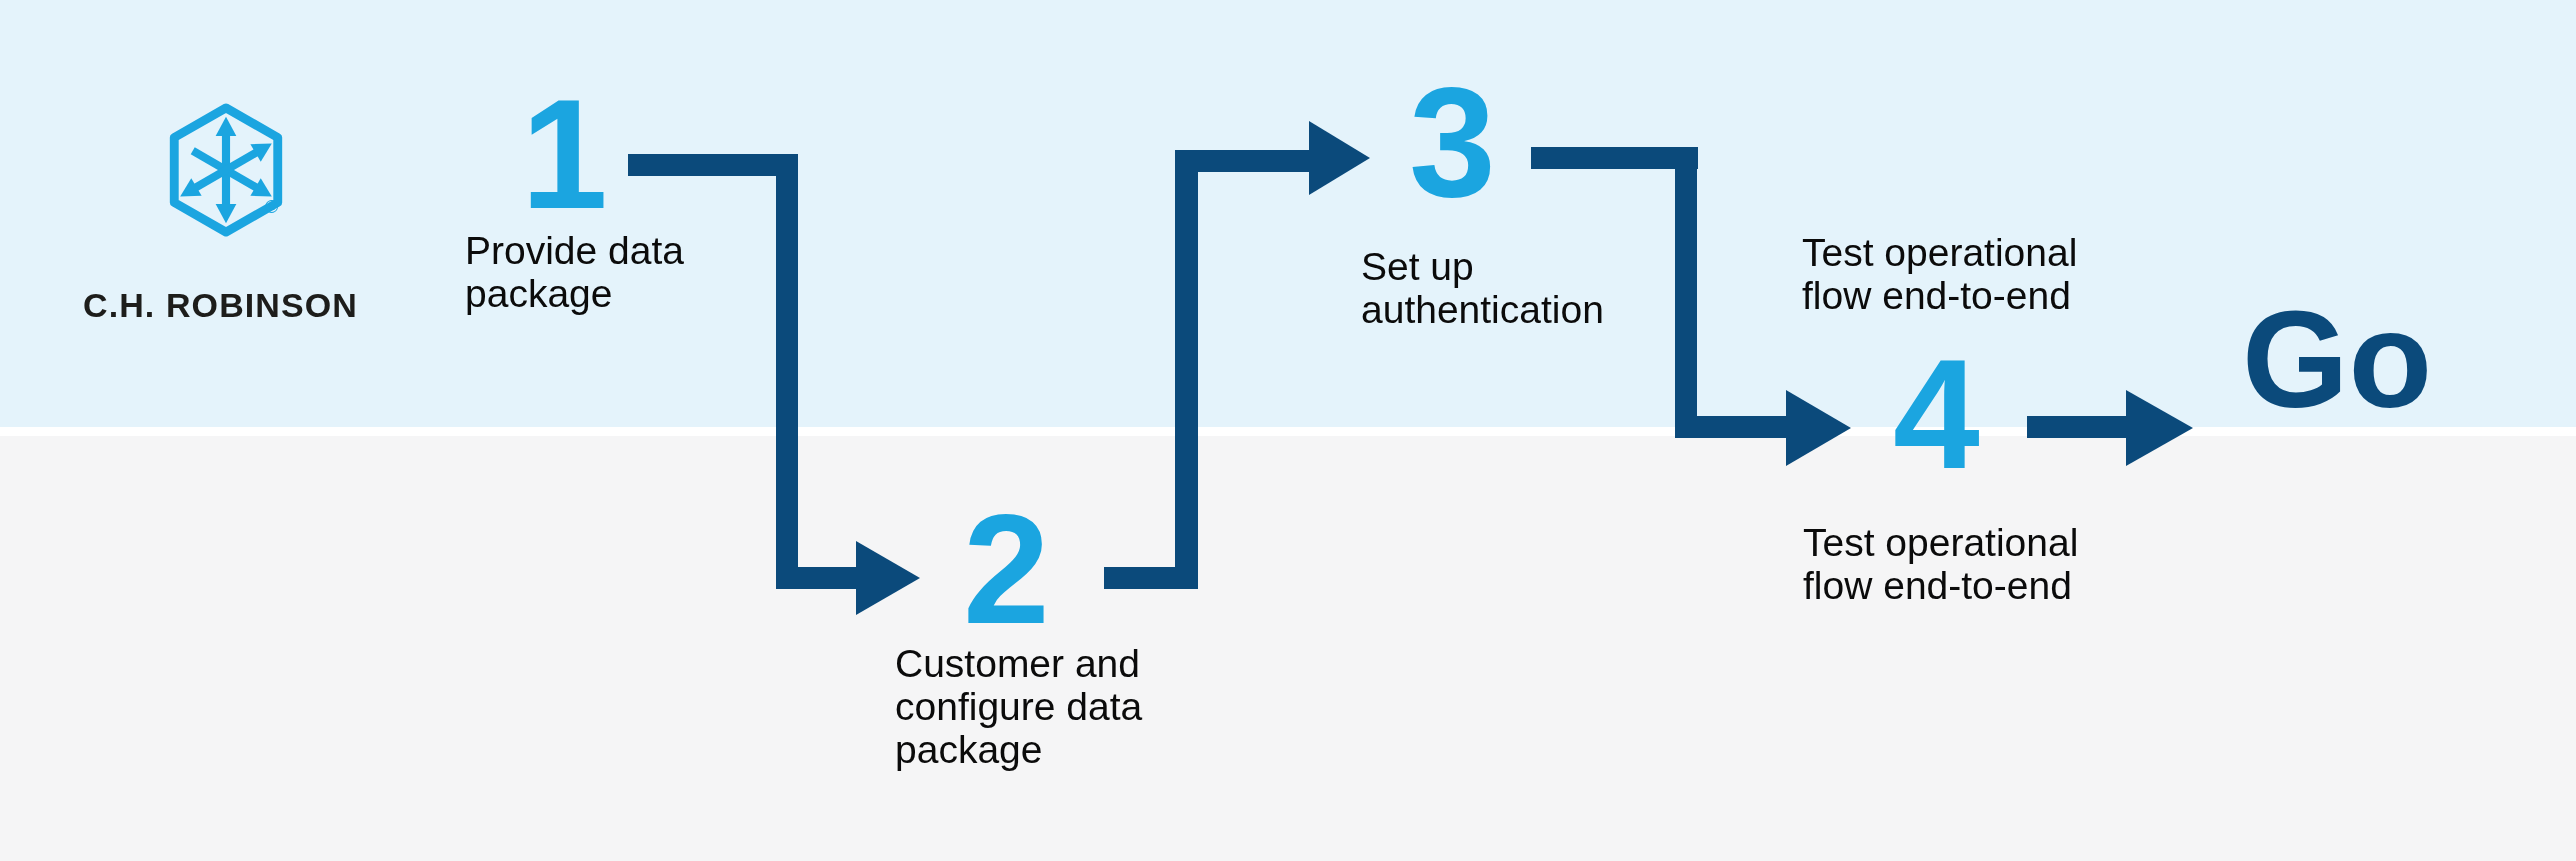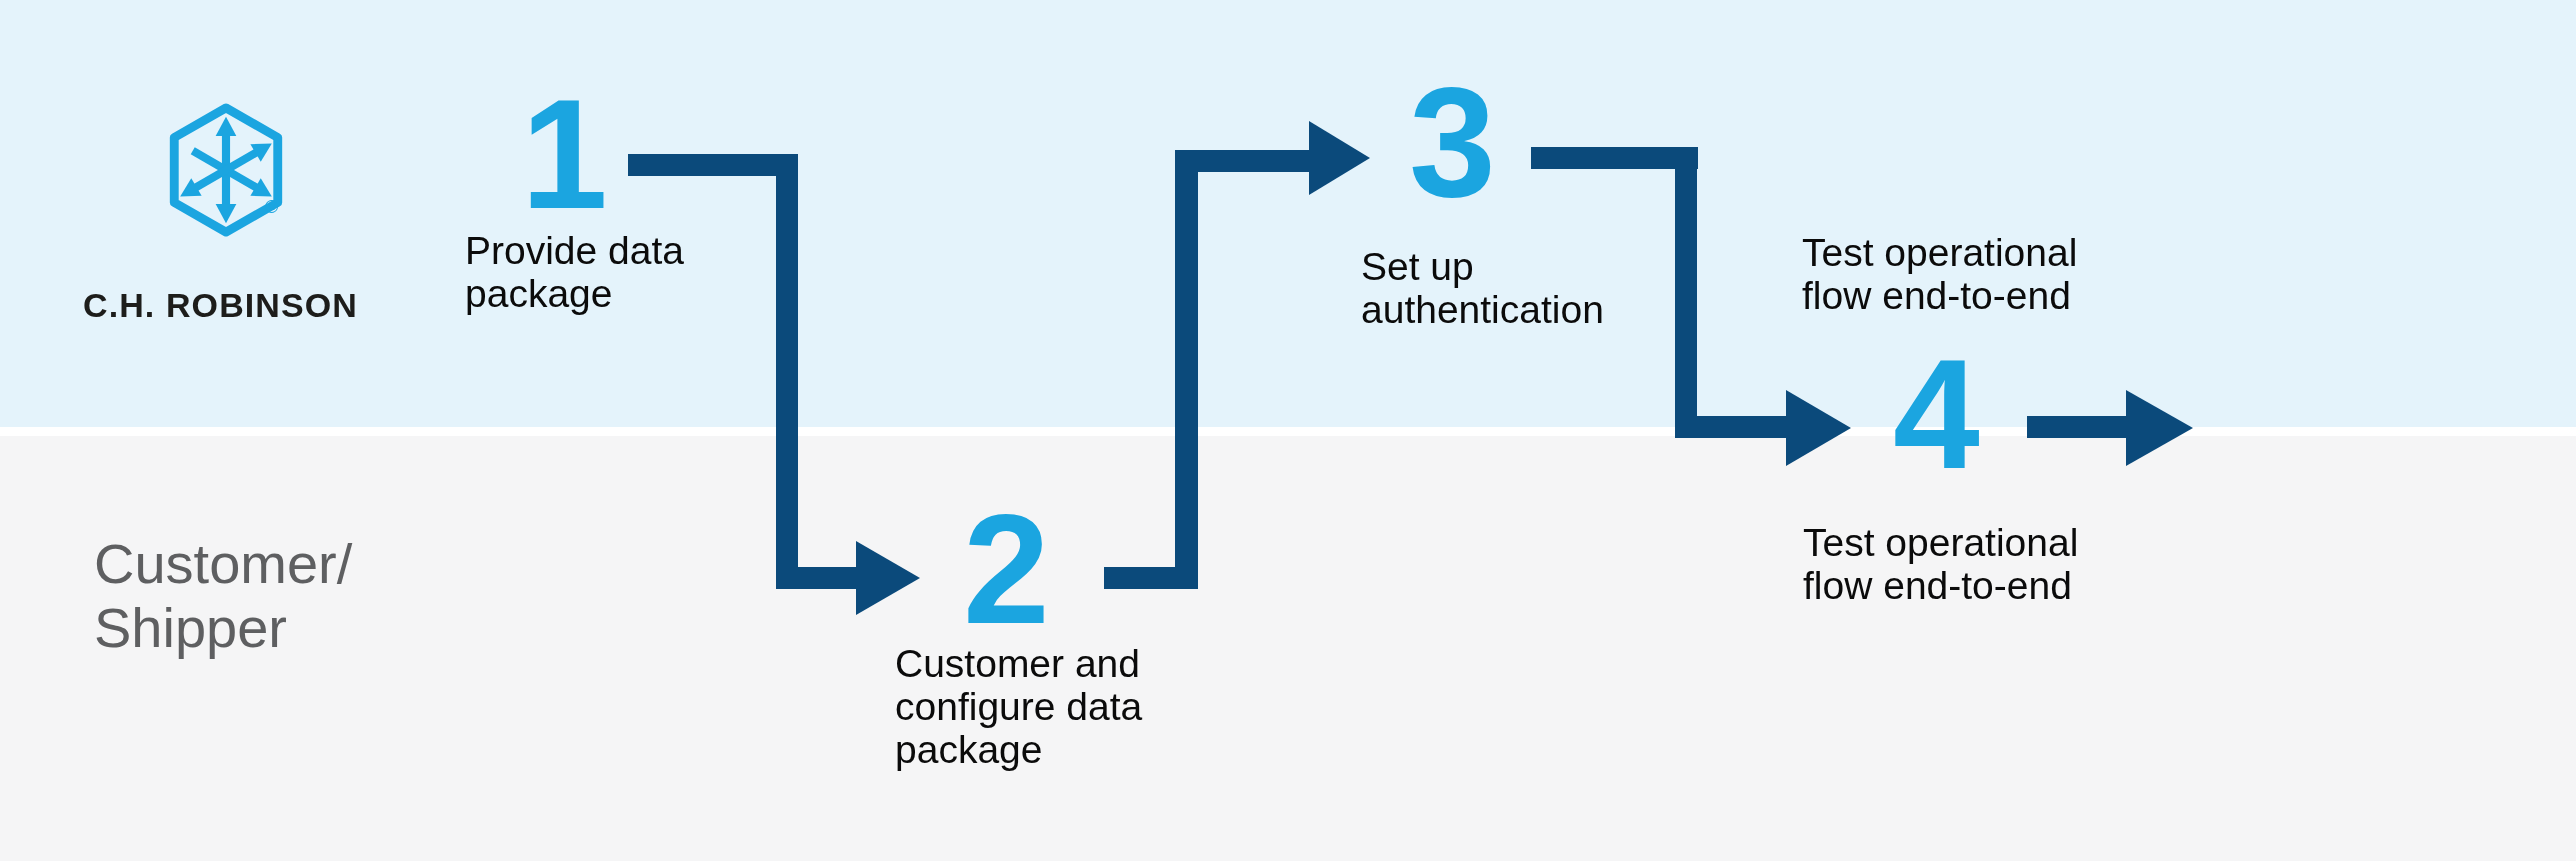--- a/index.html
+++ b/index.html
@@ -49,22 +49,20 @@
       <polygon points="78,20 64,46 92,46"></polygon>
       <polygon points="78,164 64,138 92,138"></polygon>
       <polygon points="140,56 125,81 111,57"></polygon>
       <polygon points="16,128 45,127 31,103"></polygon>
       <polygon points="140,128 125,103 111,127"></polygon>
     </g>
   </svg>
   <span class="reg-mark">®</span>
   <div class="brand-name">C.H. ROBINSON</div>
 
-  <div class="lane-label">Customer/
-Shipper</div>
 
   <div class="num" style="left:521px;top:76px">1</div>
   <div class="desc" style="left:465px;top:229px">Provide data
 package</div>
 
   <div>
     <div class="bar" style="left:628px;top:154px;width:170px;height:21.5px"></div>
     <div class="bar" style="left:776px;top:154px;width:21.5px;height:435px"></div>
     <div class="bar" style="left:776px;top:567px;width:81px;height:21.5px"></div>
     <div class="tri tri-a"></div>
@@ -97,15 +95,16 @@
 flow end-to-end</div>
   <div class="num" style="left:1893px;top:336px">4</div>
   <div class="desc" style="left:1803px;top:521px">Test operational
 flow end-to-end</div>
 
   <div>
     <div class="bar" style="left:2027px;top:416px;width:99px;height:21.5px"></div>
     <div class="tri tri-d"></div>
   </div>
 
+  <div class="golive l1">Go</div>
 
 </div>
 
 
 </body></html>

